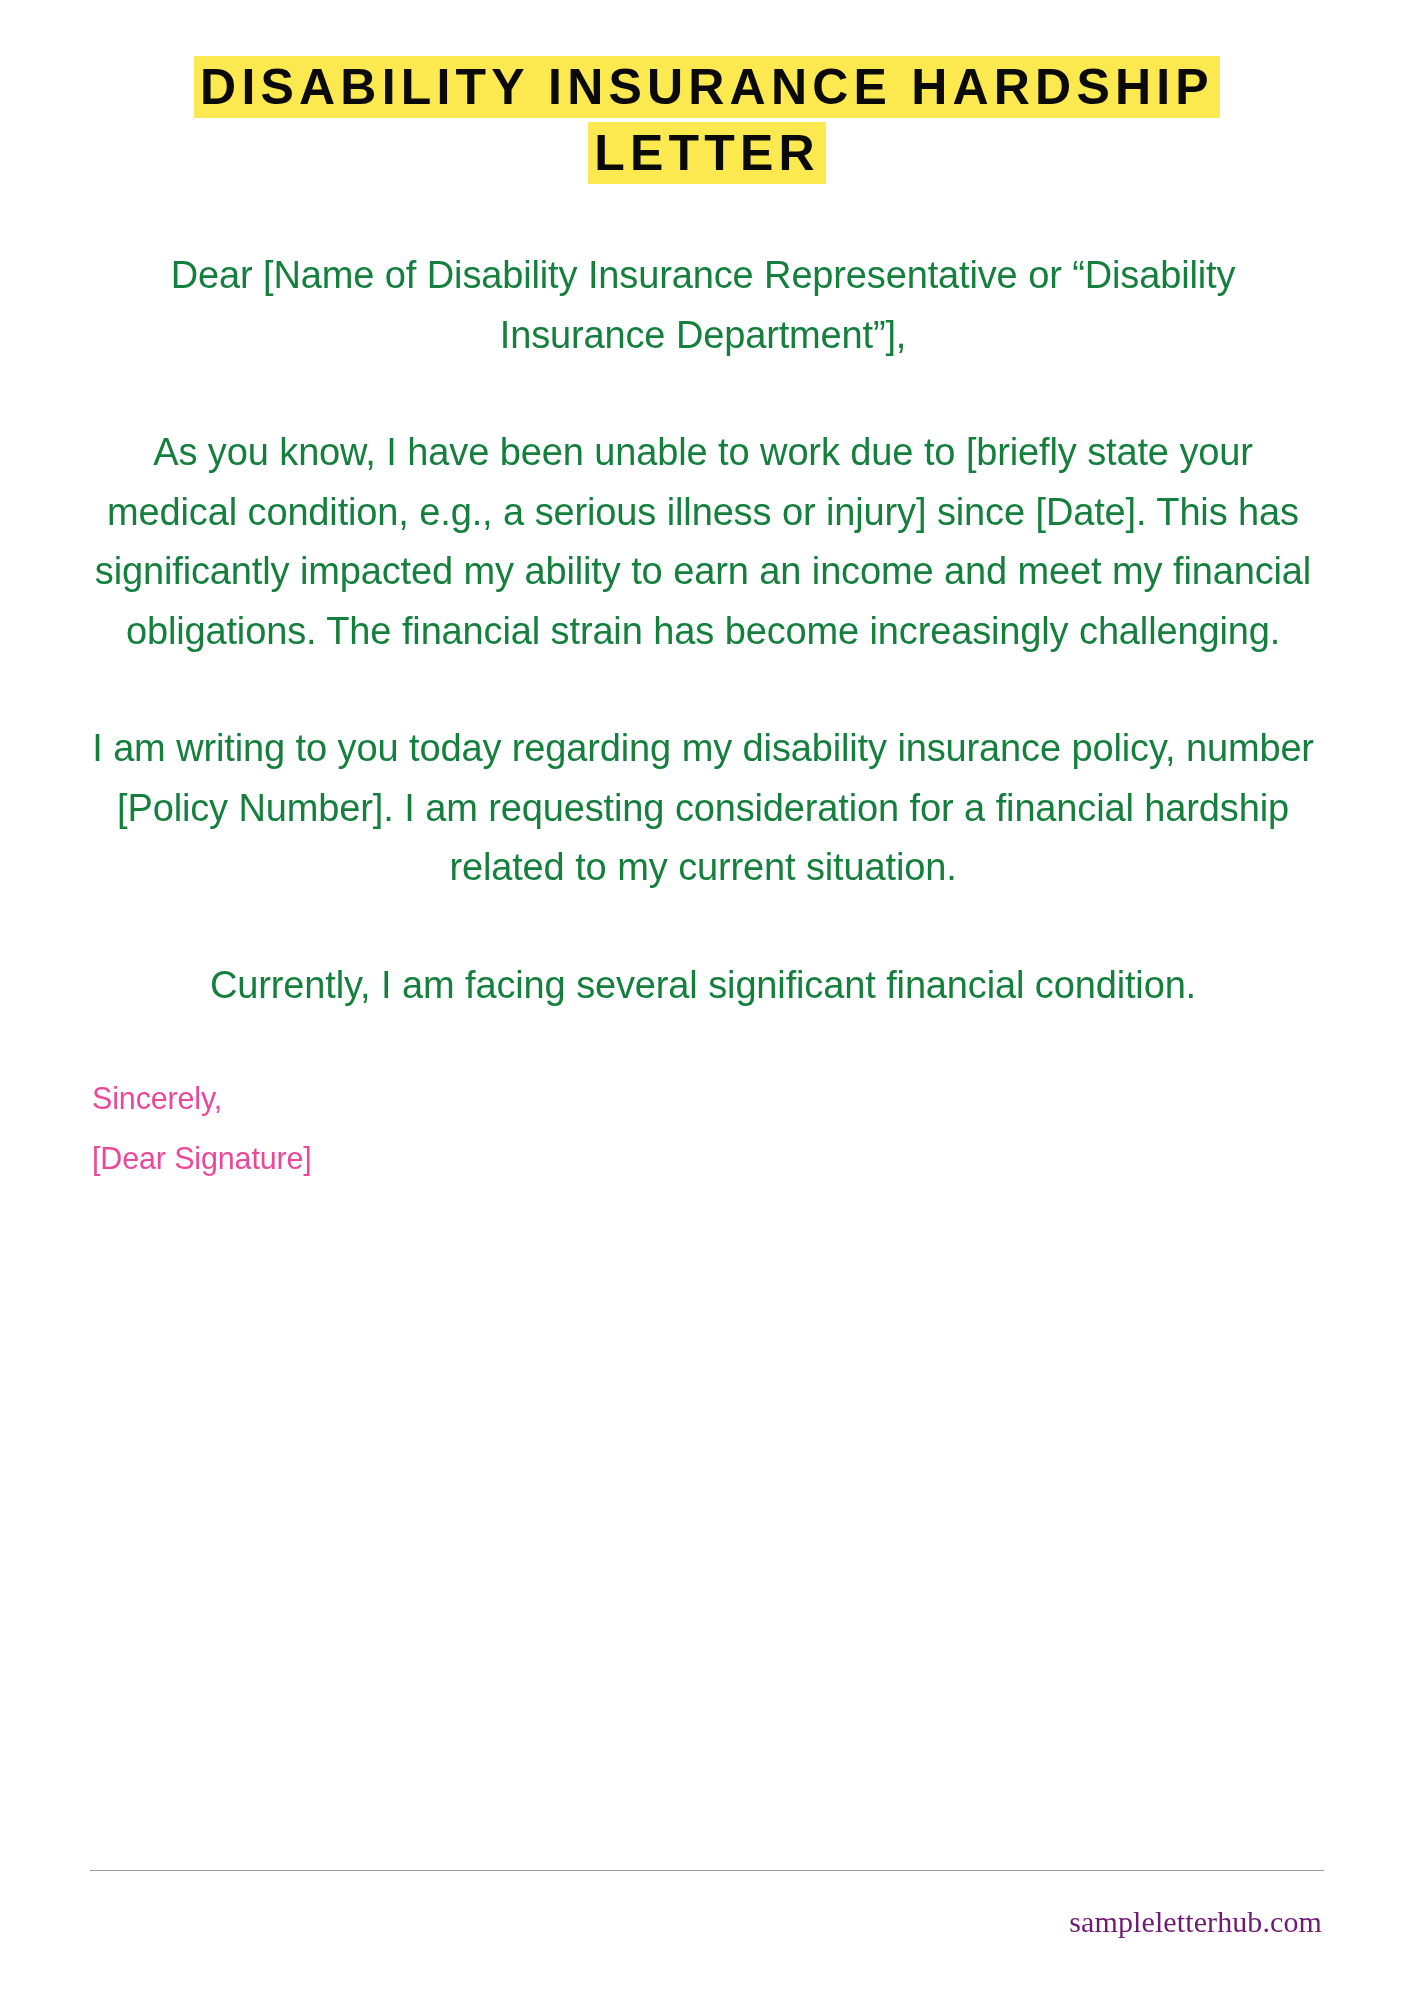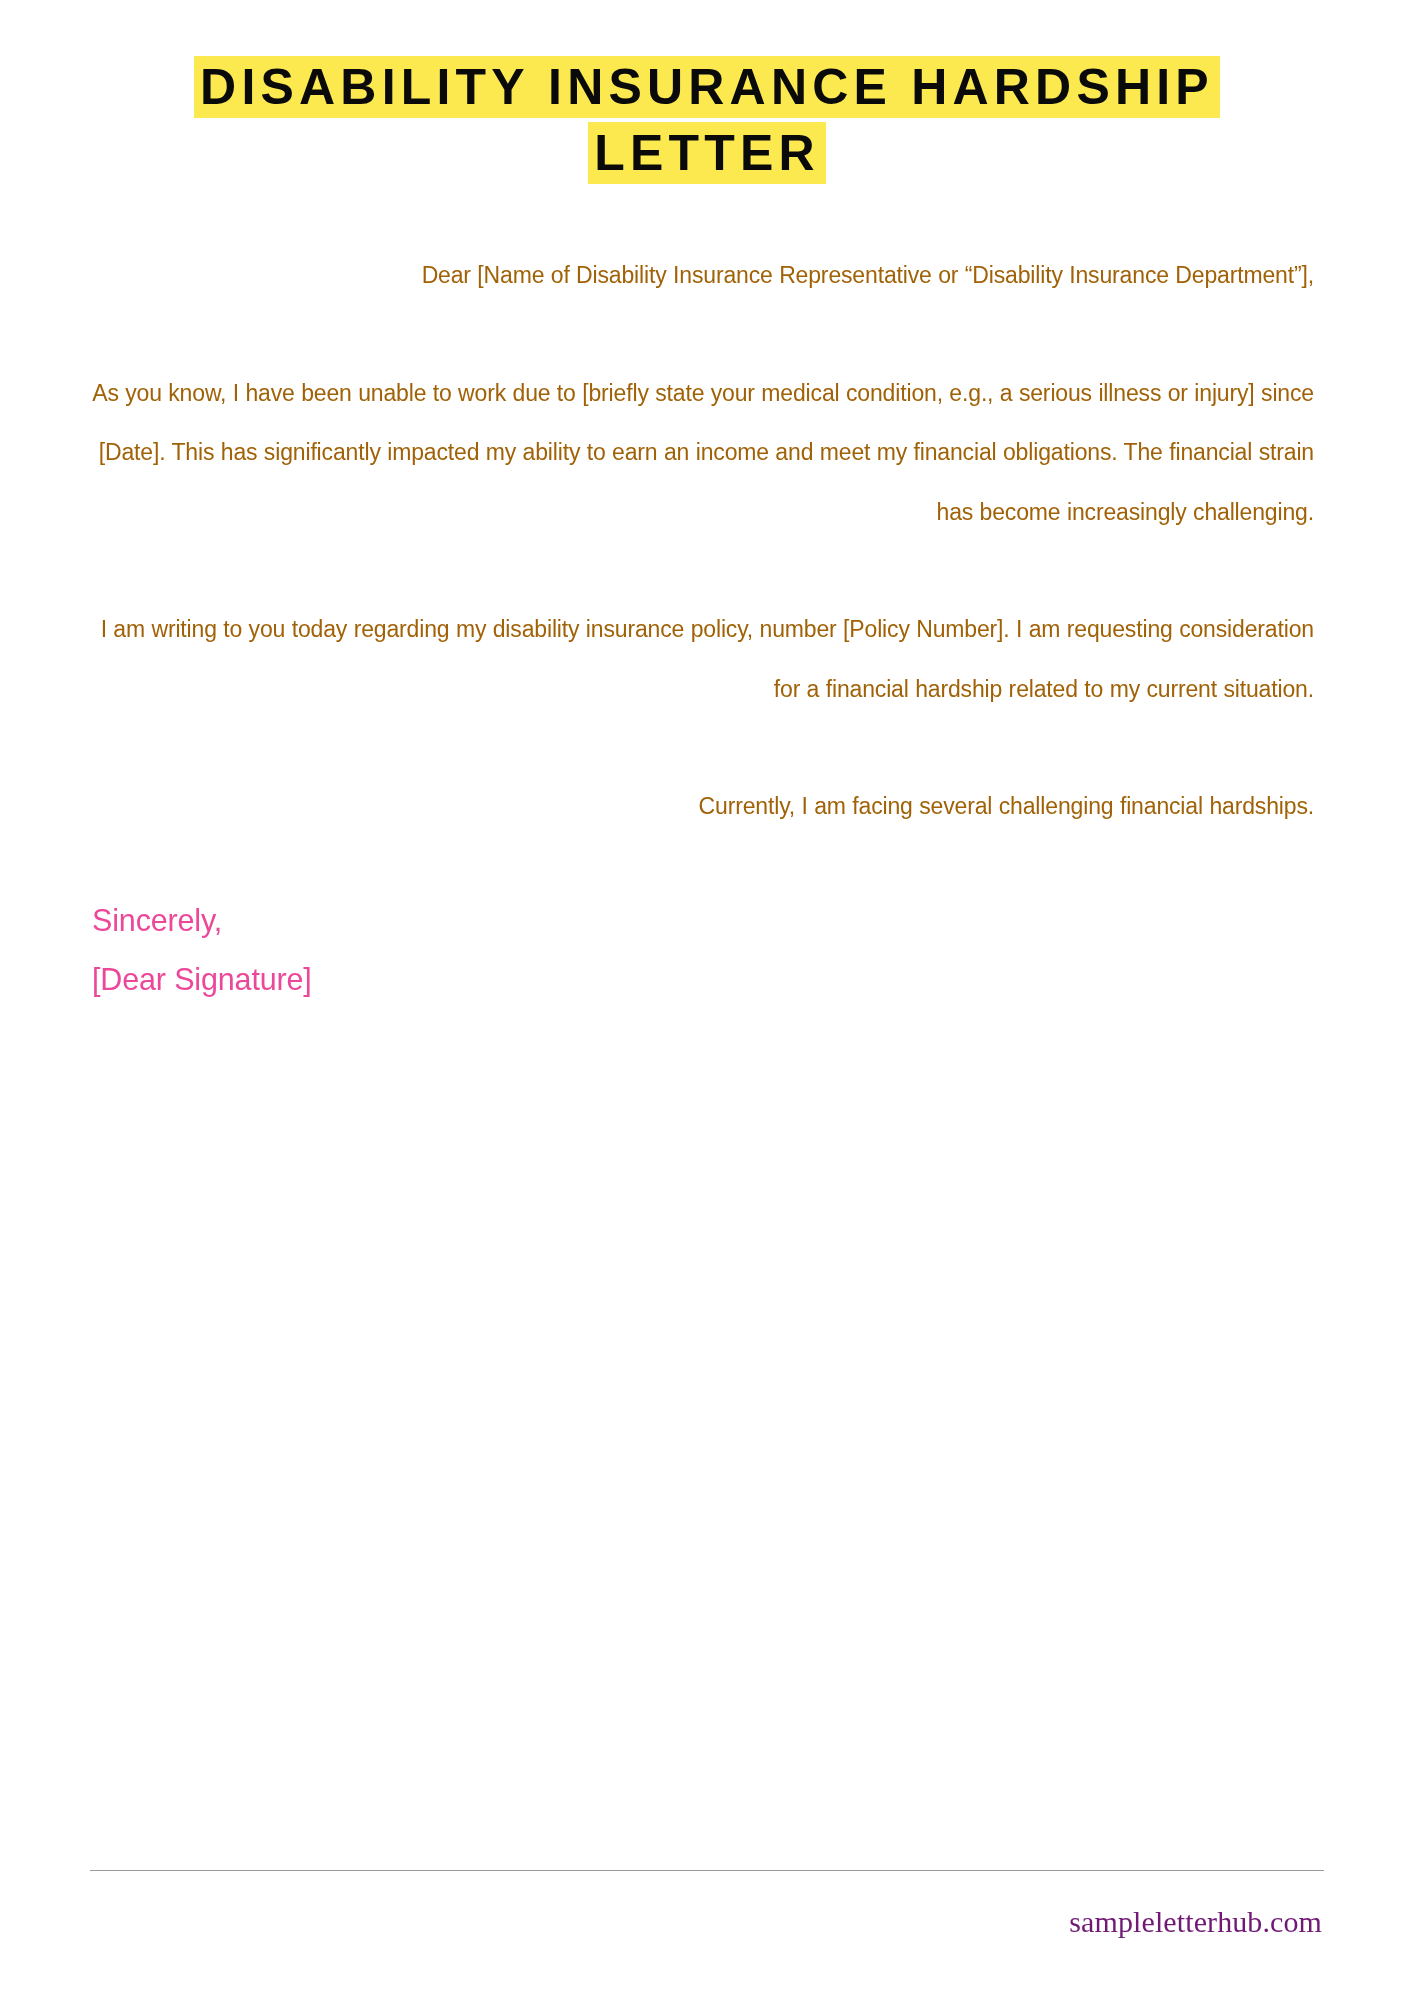--- a/index.html
+++ b/index.html
@@ -51,25 +51,25 @@
   .letter-body {
     margin-top: 60px;
     padding-left: 2px;
     padding-right: 10px;
   }
 
   .para {
     margin: 0 0 58px 0;
     font-family: "Liberation Sans", "DejaVu Sans", sans-serif;
     font-weight: 300;
-    font-size: 23px;
+    font-size: 38px;
     line-height: 59.5px;
-    color: #a16207;
+    color: #15803d;
     letter-spacing: -0.15px;
-    text-align: right;
+    text-align: center;
     word-spacing: 0.2px;
   }
 
   .para.tight {
     margin-bottom: 54px;
   }
 
   .signoff {
     margin: 0;
     font-family: "Liberation Sans", "DejaVu Sans", sans-serif;
@@ -121,21 +121,21 @@
   </div>
 
   <div class="letter-body">
 
     <p class="para">Dear [Name of Disability Insurance Representative or “Disability Insurance Department”],</p>
 
     <p class="para">As you know, I have been unable to work due to [briefly state your medical condition, e.g., a serious illness or injury] since [Date]. This has significantly impacted my ability to earn an income and meet my financial obligations. The financial strain has become increasingly challenging.</p>
 
     <p class="para">I am writing to you today regarding my disability insurance policy, number [Policy Number]. I am requesting consideration for a financial hardship related to my current situation.</p>
 
-    <p class="para tight">Currently, I am facing several challenging financial hardships.</p>
+    <p class="para tight">Currently, I am facing several significant financial condition.</p>
 
     <div class="signoff">
       <span class="signoff-line">Sincerely,</span>
       <span class="signoff-line">[Dear Signature]</span>
     </div>
 
   </div>
 
   <div class="footer">
     <hr class="footer-rule">

